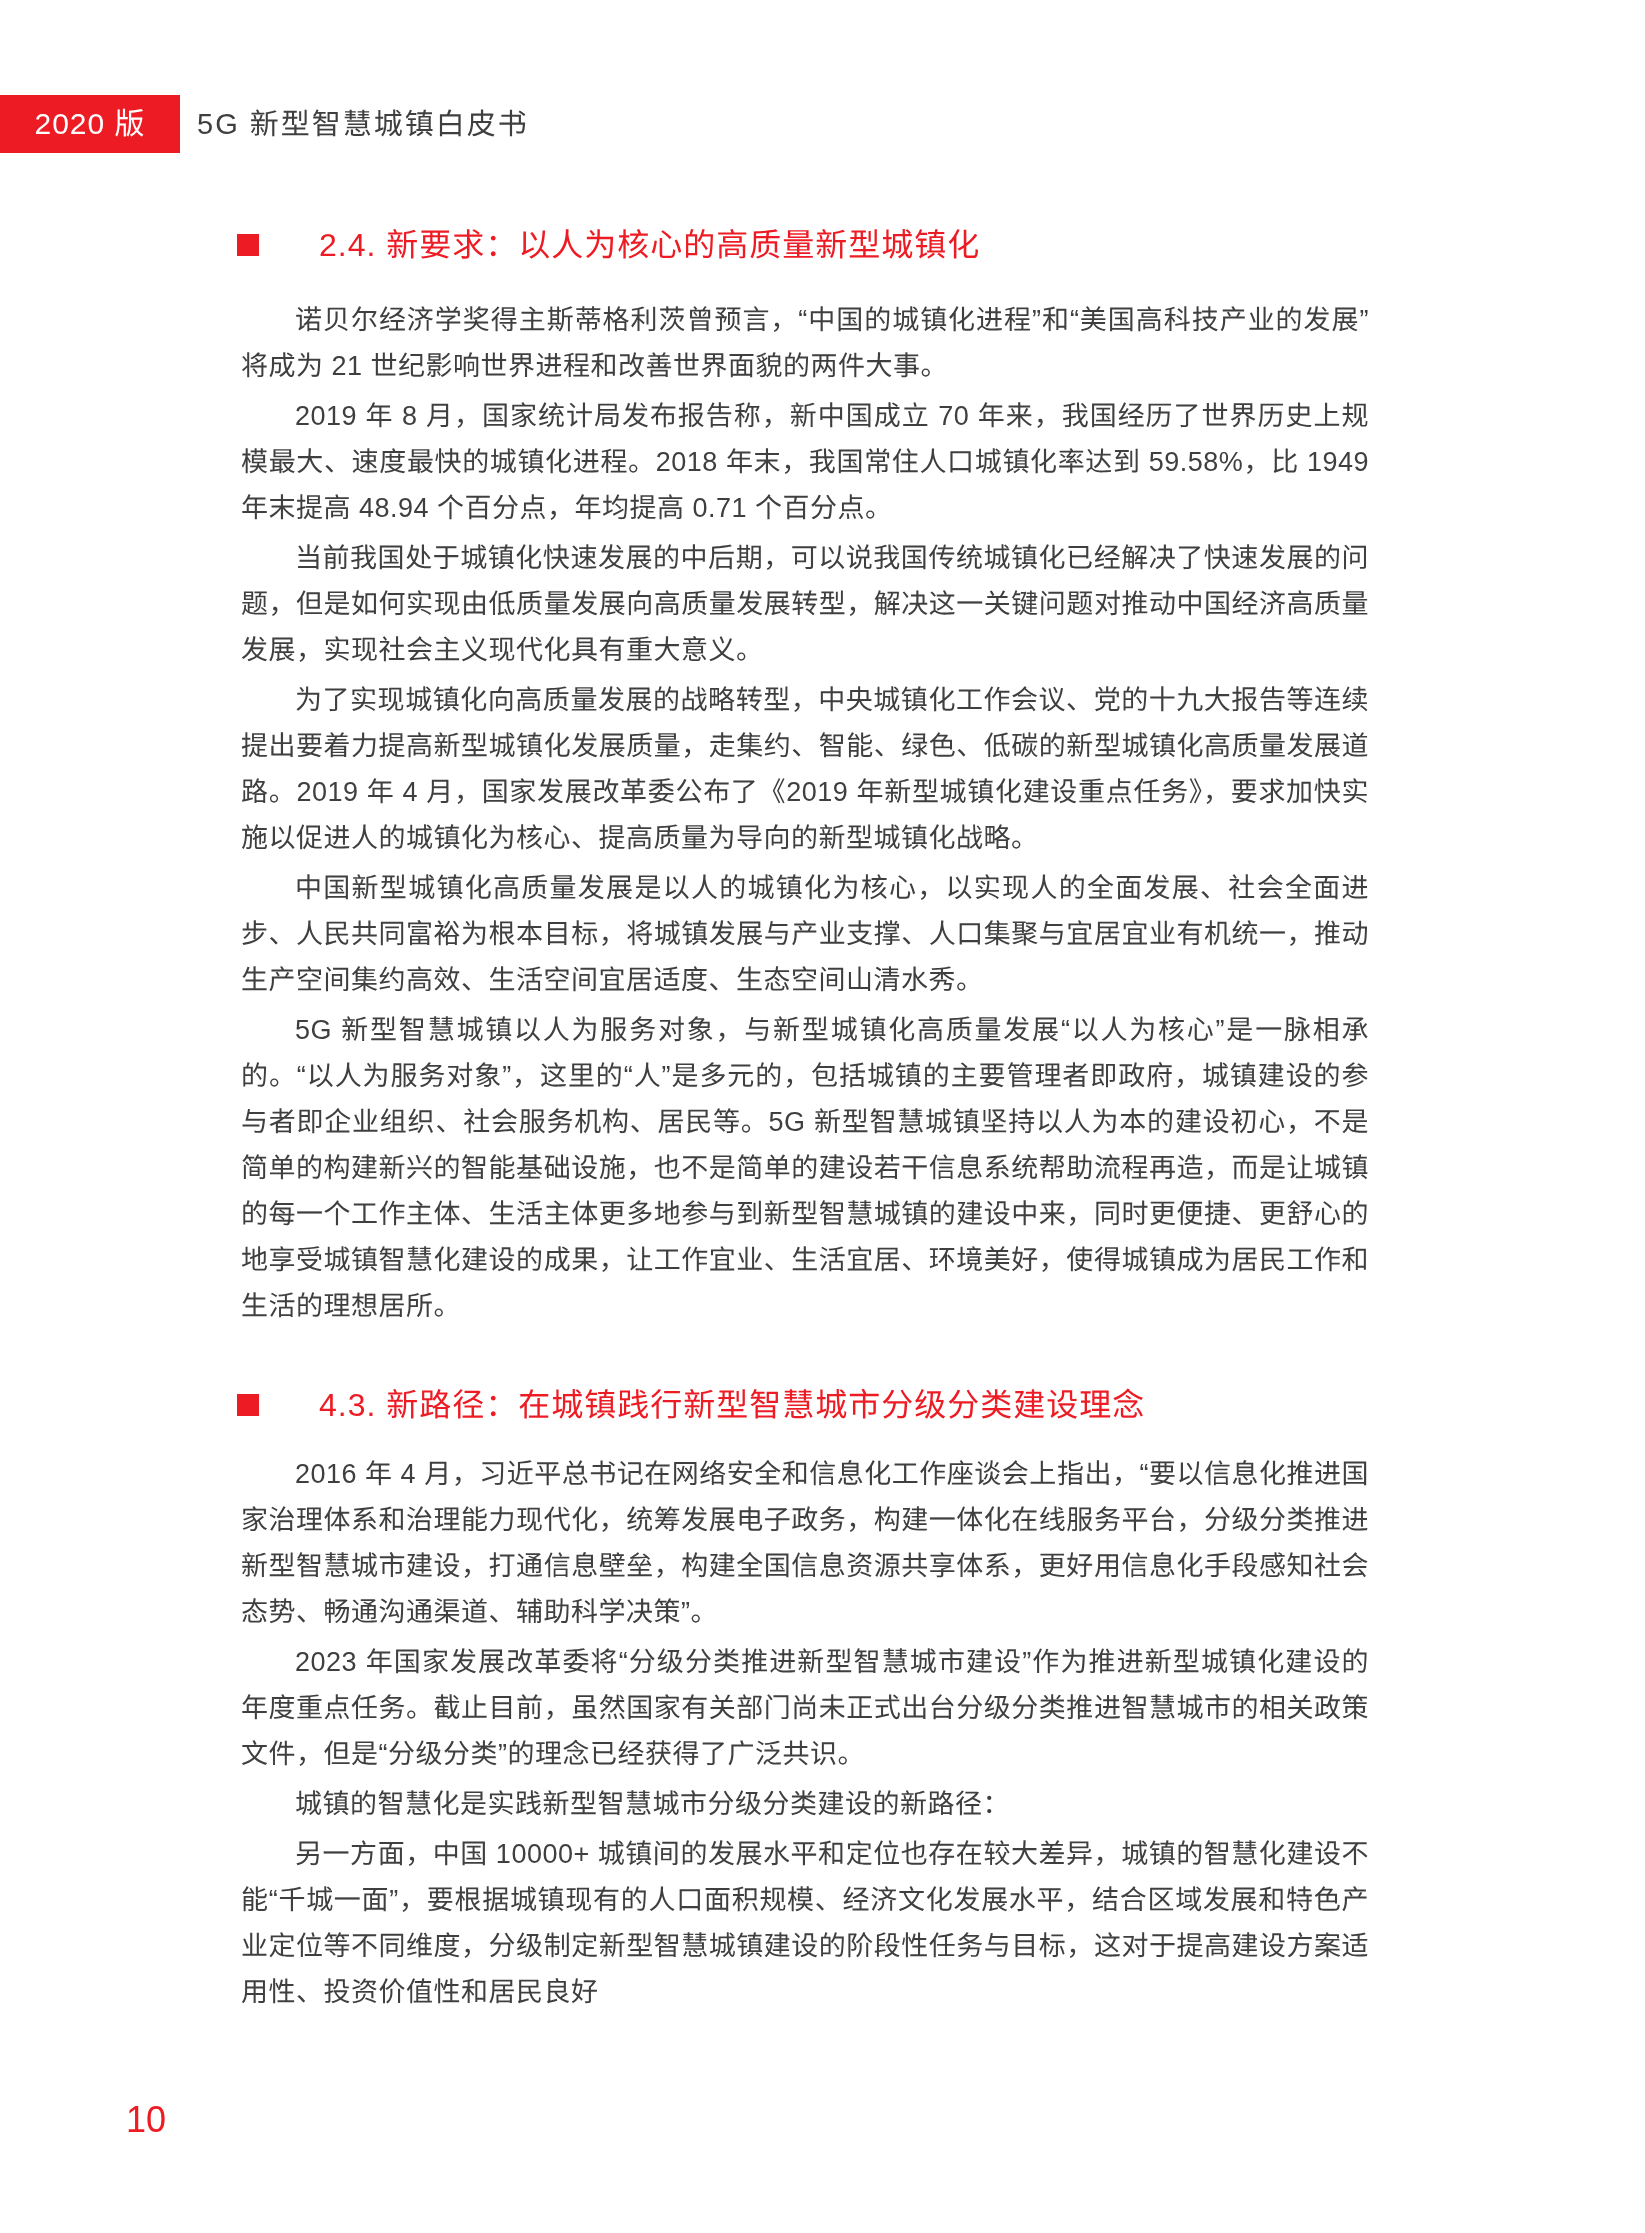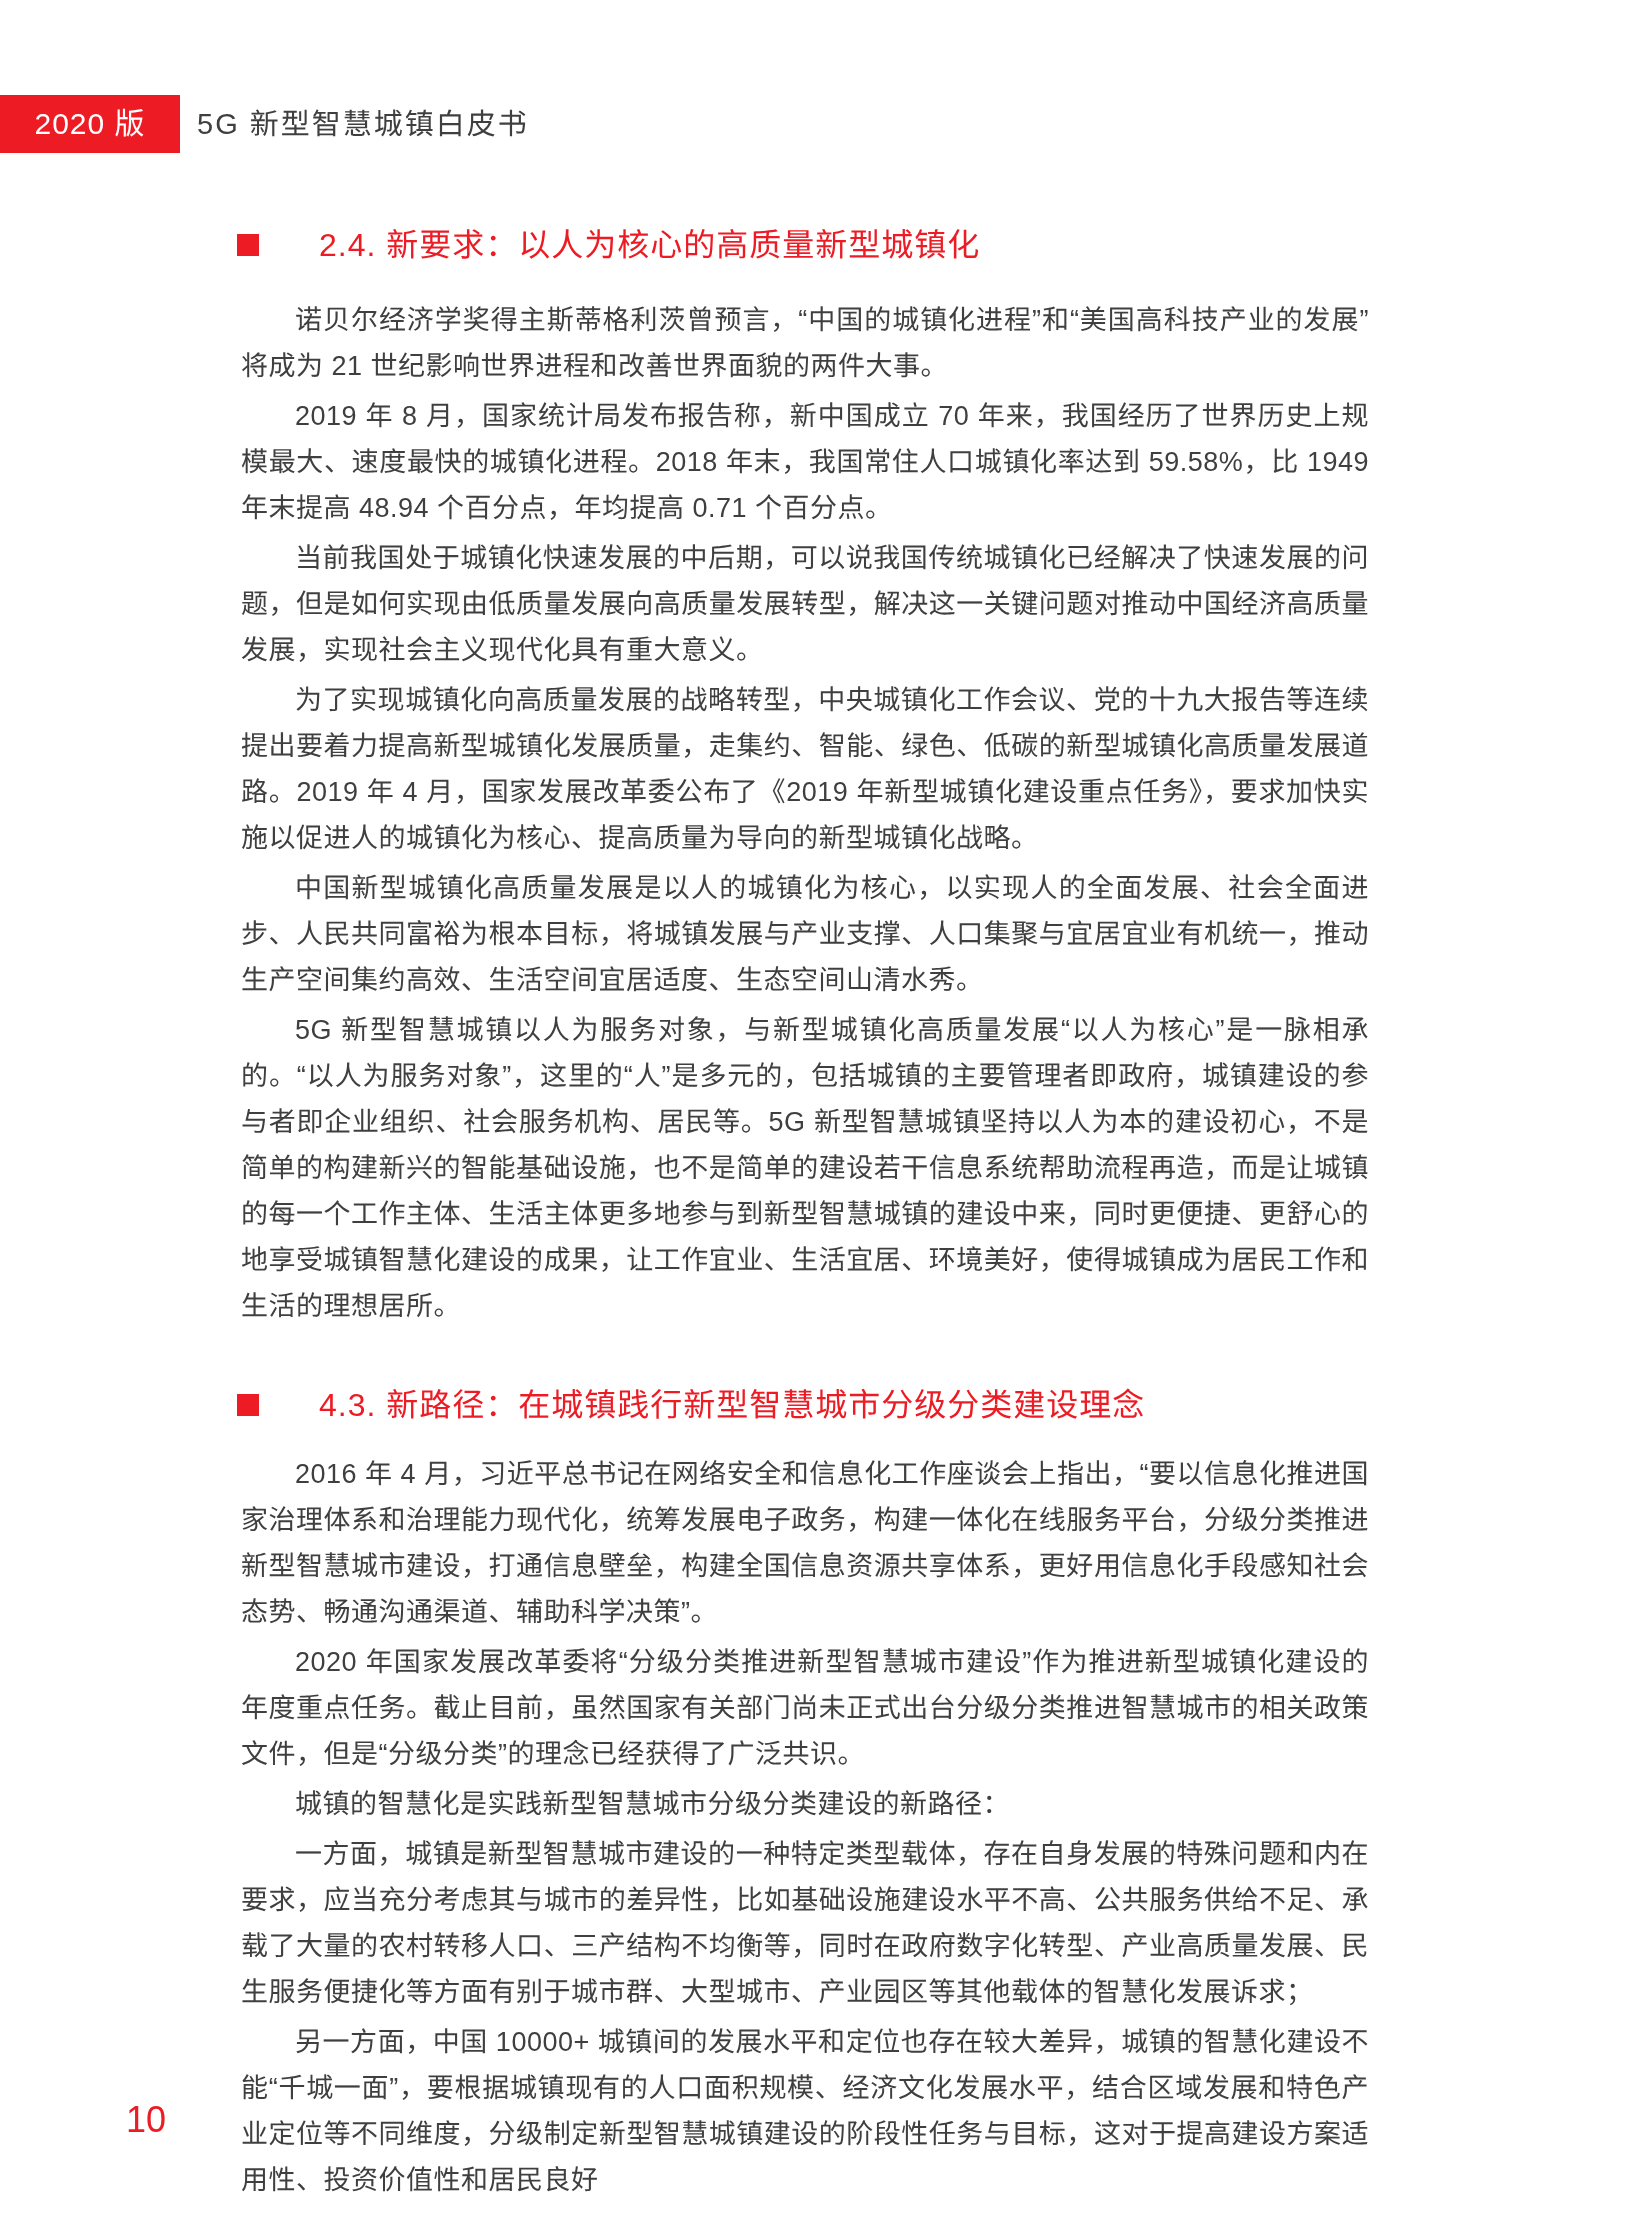--- a/index.html
+++ b/index.html
@@ -105,23 +105,22 @@
     <p class="para">为了实现城镇化向高质量发展的战略转型，中央城镇化工作会议、党的十九大报告等连续提出要着力提高新型城镇化发展质量，走集约、智能、绿色、低碳的新型城镇化高质量发展道路。2019 年 4 月，国家发展改革委公布了《2019 年新型城镇化建设重点任务》，要求加快实施以促进人的城镇化为核心、提高质量为导向的新型城镇化战略。</p>
     <p class="para">中国新型城镇化高质量发展是以人的城镇化为核心，以实现人的全面发展、社会全面进步、人民共同富裕为根本目标，将城镇发展与产业支撑、人口集聚与宜居宜业有机统一，推动生产空间集约高效、生活空间宜居适度、生态空间山清水秀。</p>
     <p class="para">5G 新型智慧城镇以人为服务对象，与新型城镇化高质量发展“以人为核心”是一脉相承的。“以人为服务对象”，这里的“人”是多元的，包括城镇的主要管理者即政府，城镇建设的参与者即企业组织、社会服务机构、居民等。5G 新型智慧城镇坚持以人为本的建设初心，不是简单的构建新兴的智能基础设施，也不是简单的建设若干信息系统帮助流程再造，而是让城镇的每一个工作主体、生活主体更多地参与到新型智慧城镇的建设中来，同时更便捷、更舒心的地享受城镇智慧化建设的成果，让工作宜业、生活宜居、环境美好，使得城镇成为居民工作和生活的理想居所。</p>
 
     <h2 class="section-heading second">
       <span class="bullet"></span>
       <span>4.3. 新路径：在城镇践行新型智慧城市分级分类建设理念</span>
     </h2>
 
     <p class="para">2016 年 4 月，习近平总书记在网络安全和信息化工作座谈会上指出，“要以信息化推进国家治理体系和治理能力现代化，统筹发展电子政务，构建一体化在线服务平台，分级分类推进新型智慧城市建设，打通信息壁垒，构建全国信息资源共享体系，更好用信息化手段感知社会态势、畅通沟通渠道、辅助科学决策”。</p>
-    <p class="para">2020 年国家发展改革委将“分级分类推进新型智慧城市建设”作为推进新型城镇化建设的年度重点任务。截止目前，虽然国家有关部门尚未正式出台分级分类推进智慧城市的相关政策文件，但是“分级分类”的理念已经获得了广泛共识。</p>
+    <p class="para">2023 年国家发展改革委将“分级分类推进新型智慧城市建设”作为推进新型城镇化建设的年度重点任务。截止目前，虽然国家有关部门尚未正式出台分级分类推进智慧城市的相关政策文件，但是“分级分类”的理念已经获得了广泛共识。</p>
     <p class="para">城镇的智慧化是实践新型智慧城市分级分类建设的新路径：</p>
-    <p class="para">一方面，城镇是新型智慧城市建设的一种特定类型载体，存在自身发展的特殊问题和内在要求，应当充分考虑其与城市的差异性，比如基础设施建设水平不高、公共服务供给不足、承载了大量的农村转移人口、三产结构不均衡等，同时在政府数字化转型、产业高质量发展、民生服务便捷化等方面有别于城市群、大型城市、产业园区等其他载体的智慧化发展诉求；</p>
     <p class="para">另一方面，中国 10000+ 城镇间的发展水平和定位也存在较大差异，城镇的智慧化建设不能“千城一面”，要根据城镇现有的人口面积规模、经济文化发展水平，结合区域发展和特色产业定位等不同维度，分级制定新型智慧城镇建设的阶段性任务与目标，这对于提高建设方案适用性、投资价值性和居民良好</p>
 
   </main>
 
   <footer>
     <div class="page-number">10</div>
   </footer>
 
 </div>
 

